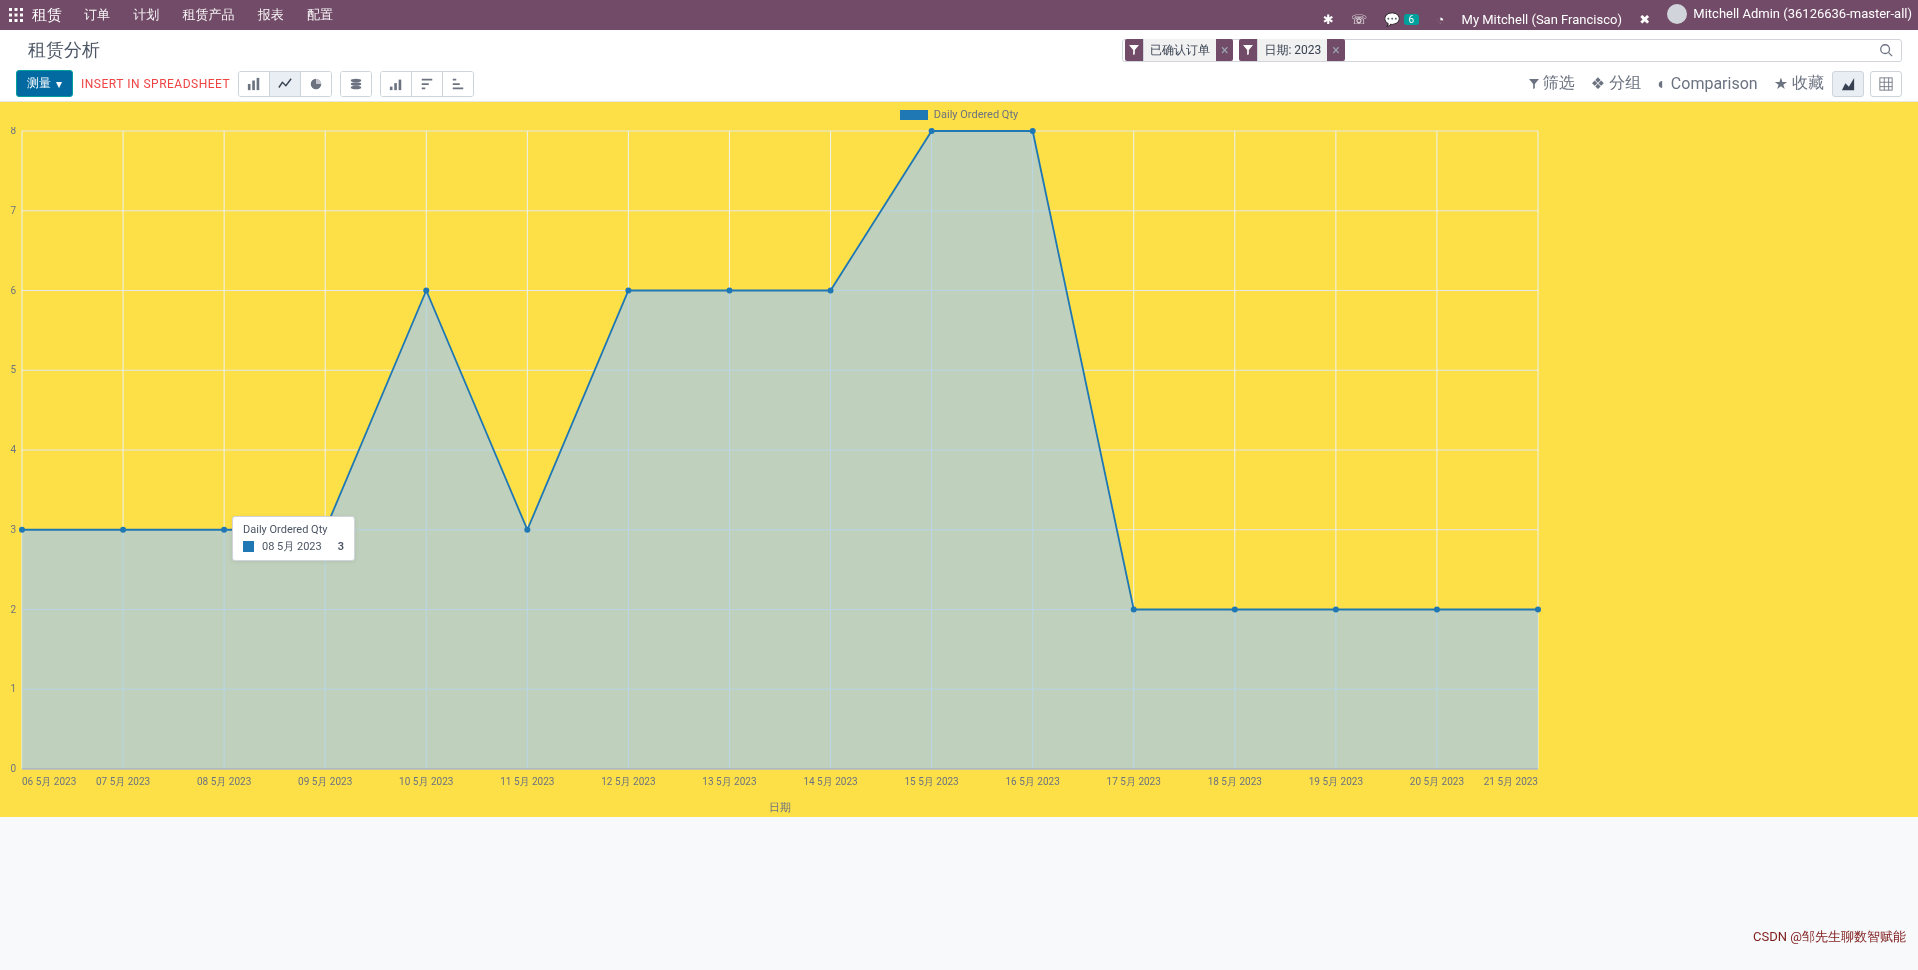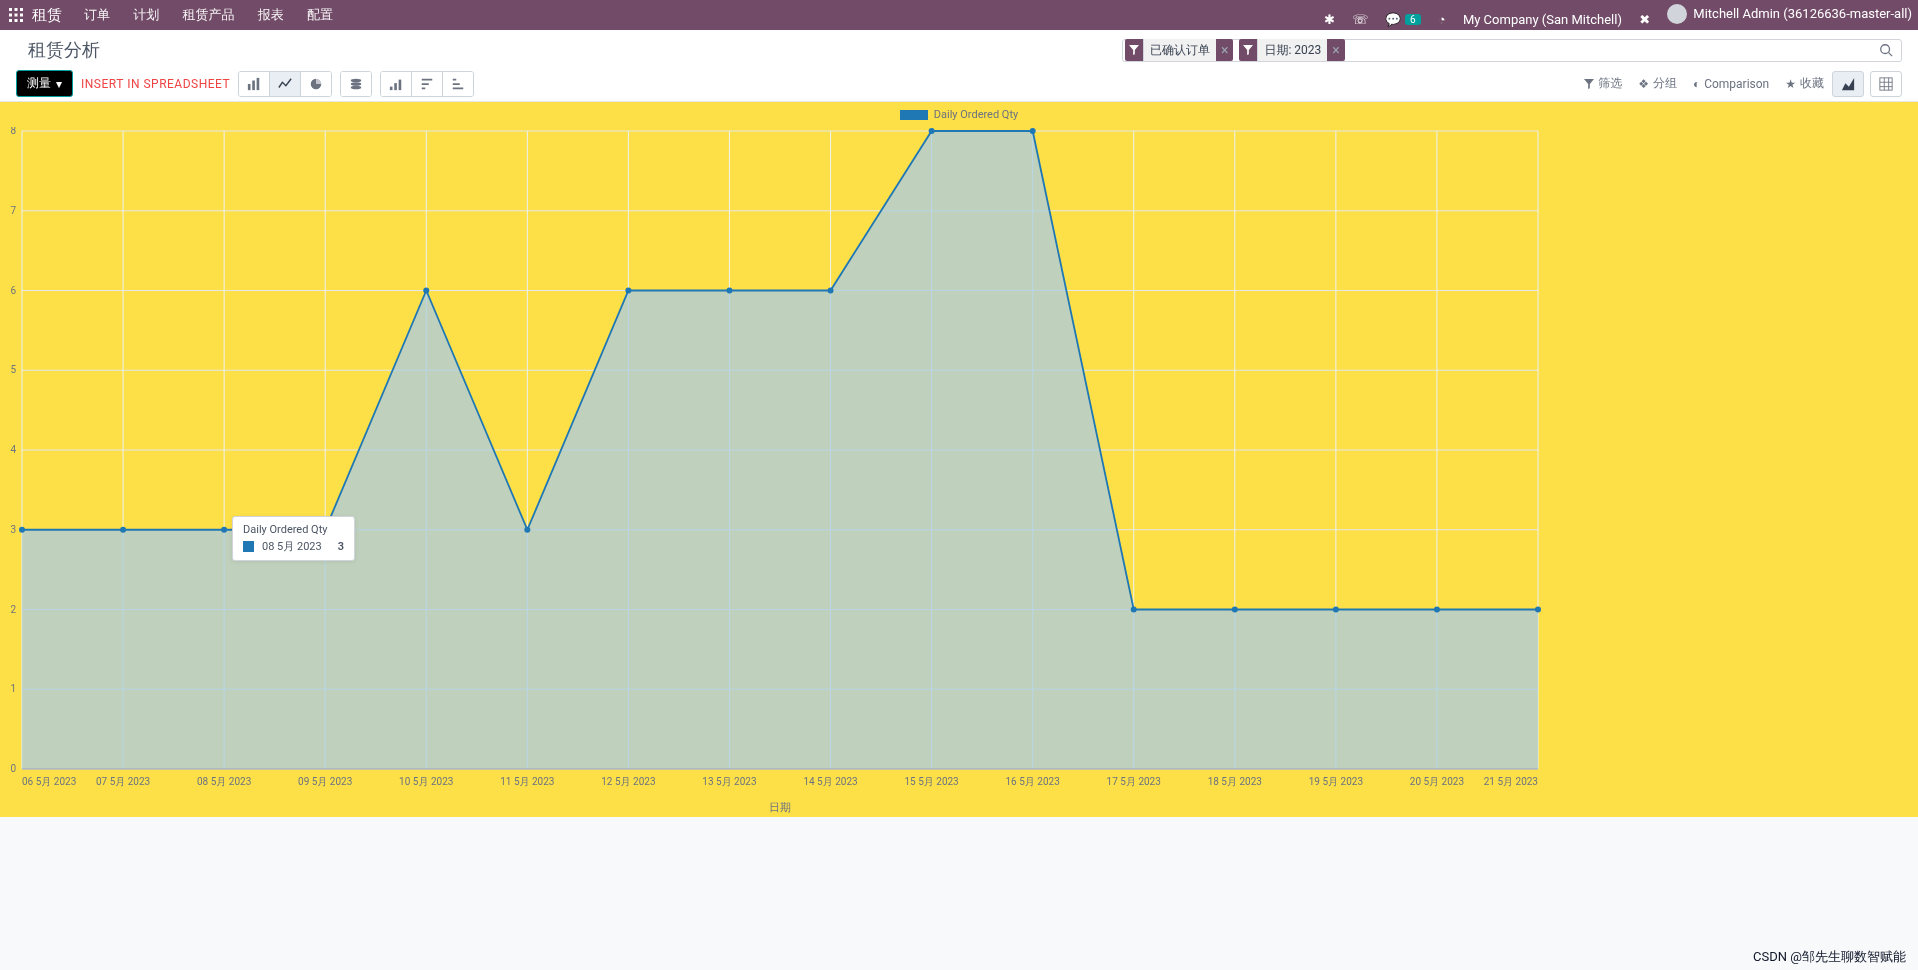--- a/index.html
+++ b/index.html
@@ -20,48 +20,48 @@
   .cp-search { flex:1; display:flex; align-items:center; gap:6px; border:1px solid #d1d5db; border-radius:3px; padding:0 2px; height:23px; position:relative; margin-left:auto; max-width: 780px; }
   .facet { display: inline-flex; align-items: center; background: #714B67; color: #fff; font-size: 12px; border-radius: 2px; overflow: hidden; height: 22px; }
   .facet-icon { padding: 0 4px; display:flex; align-items:center; }
   .facet-label { background: #f1f1f1; color: #374151; padding: 0 6px; height:100%; display:flex; align-items:center; border-left:1px solid #d1d5db; }
   .facet-close { color: #9ca3af; padding: 0 5px; cursor:pointer; font-size:14px; display:flex; align-items:center; }
   .cp-search input { border: none; outline: none; flex:1; font-size:13px; padding: 2px 4px; background:transparent; }
   .cp-search .search-ic { margin-left:auto; padding:0 6px; color:#6b7280; cursor:pointer; }
 
   .cp-row2 { display:flex; align-items:center; gap:8px; margin-top:8px; }
   .btn { border:1px solid #ced4da; background:#fff; padding:4px 10px; font-size:12px; border-radius:3px; cursor:pointer; display:inline-flex; align-items:center; gap:5px; }
-  .btn-primary { background:#000000; border-color:#00A09D; color:#fff; }
+  .btn-primary { background:#0369a1; border-color:#00A09D; color:#fff; }
   .btn-link { border:none; background:transparent; color:#ef4444; font-size:12px; letter-spacing:.5px; cursor:pointer; }
   .ct-btns { display:flex; border:1px solid #ced4da; border-radius:3px; overflow:hidden; }
   .ct-btns button { border:none; border-right:1px solid #ced4da; background:#fff; padding:5px 8px; cursor:pointer; color:#6b7280; display:flex; align-items:center; }
   .ct-btns button:last-child { border-right:none; }
   .ct-btns button.active { background:#e8eef3; color:#374151; }
   .cp-row2 .spacer { flex:1; }
   .sopts { display:flex; gap:16px; }
-  .sopts .opt { font-size:12px; color:#6b7280; cursor:pointer; display:inline-flex; align-items:center; gap:4px; }
+  .sopts .opt { font-size:16px; color:#6b7280; cursor:pointer; display:inline-flex; align-items:center; gap:4px; }
   .views { margin-left:auto; display:flex; gap:6px; }
   .views button { border:1px solid #ced4da; background:#fff; padding:5px 8px; cursor:pointer; color:#6b7280; border-radius:3px; }
   .views button.active { background:#e8eef3; }
 
   .chart-wrap { position:relative; background:#fde047; margin:0; padding:4px 0 0; }
   .legend { text-align:center; font-size:11px; color:#6b7280; padding:2px 0 6px; }
   .legend-swatch { display:inline-block; width:28px; height:10px; background:#1f77b4; vertical-align:middle; margin-right:6px; }
   .tooltip { position:absolute; left:232px; top:414px; background:#fff; border:1px solid #d1d5db; border-radius:3px; box-shadow:0 1px 4px rgba(0,0,0,.08); padding:6px 10px; font-size:11px; color:#4b5563; white-space:nowrap; }
   .tooltip-row { display:flex; align-items:center; gap:8px; margin-top:3px; }
   .tooltip .sq { width:11px; height:11px; background:#1f77b4; }
   .tooltip .val { margin-left:8px; font-weight:600; }
 
   svg { display:block; }
   .area { fill:#a9cce3; fill-opacity:.75; }
   .line { fill:none; stroke:#1f77b4; stroke-width:1.8; }
   .pt { fill:#1f77b4; }
   .xlab { font-size:11px; fill:#6b7280; text-anchor:middle; }
 
-  .watermark { position:fixed; right:12px; bottom:4px; font-size:13px; color:#0f172a; pointer-events:none; }
+  .watermark { position:fixed; right:12px; bottom:24px; font-size:13px; color:#7f1d1d; pointer-events:none; }
 </style>
 </head>
 <body>
 
 <div class="topbar">
   <div class="apps">
     <svg width="14" height="14" viewBox="0 0 14 14">
         <g fill="#fff">
           <rect x="0" y="0" width="3" height="3"></rect>
           <rect x="5.5" y="0" width="3" height="3"></rect>
@@ -82,21 +82,21 @@
     <a>租赁产品</a>
     <a>报表</a>
     <a>配置</a>
   </nav>
   <div class="spacer"></div>
   <div class="right">
     <span>✱</span>
     <span>☏</span>
     <span>💬<span class="badge">6</span></span>
     <span>◔</span>
-    <span>My Company (San Mitchell)</span>
+    <span>My Mitchell (San Francisco)</span>
     <span>✖</span>
     <span>
         <span class="avatar"></span>
         <span>Mitchell Admin (36126636-master-all)</span>
       </span>
   </div>
 </div>
 
 <div class="cp">
   <div class="cp-row1">

